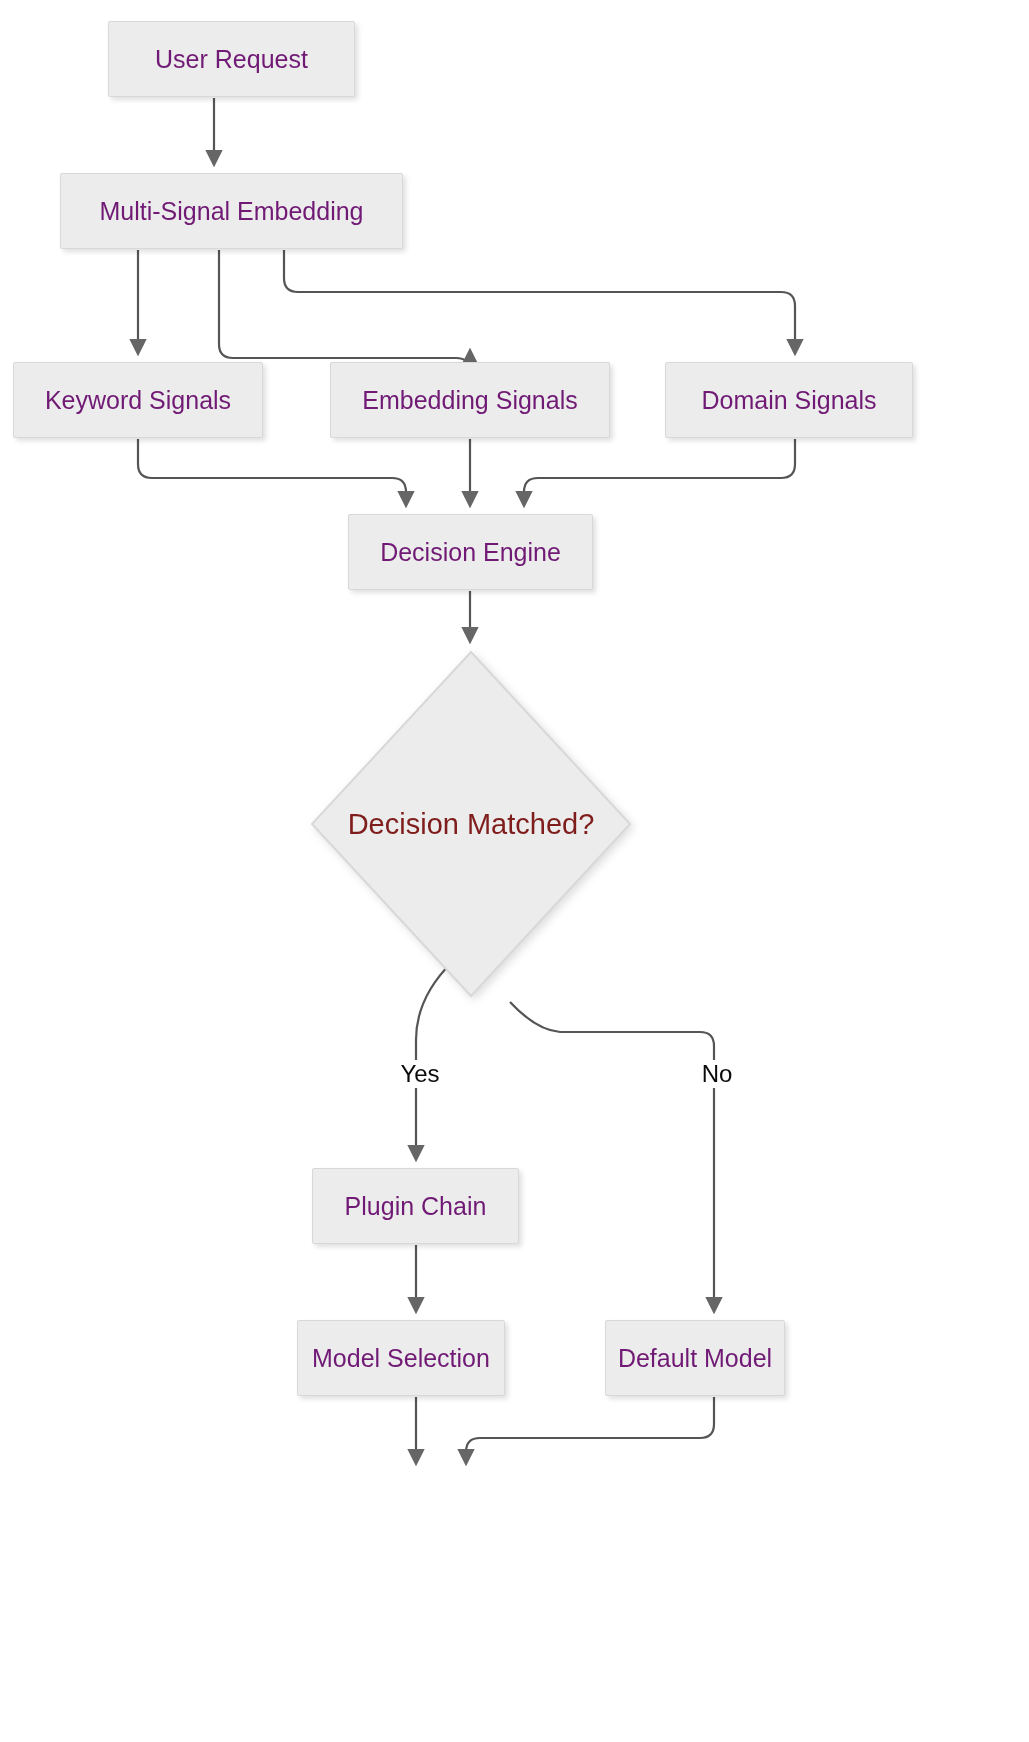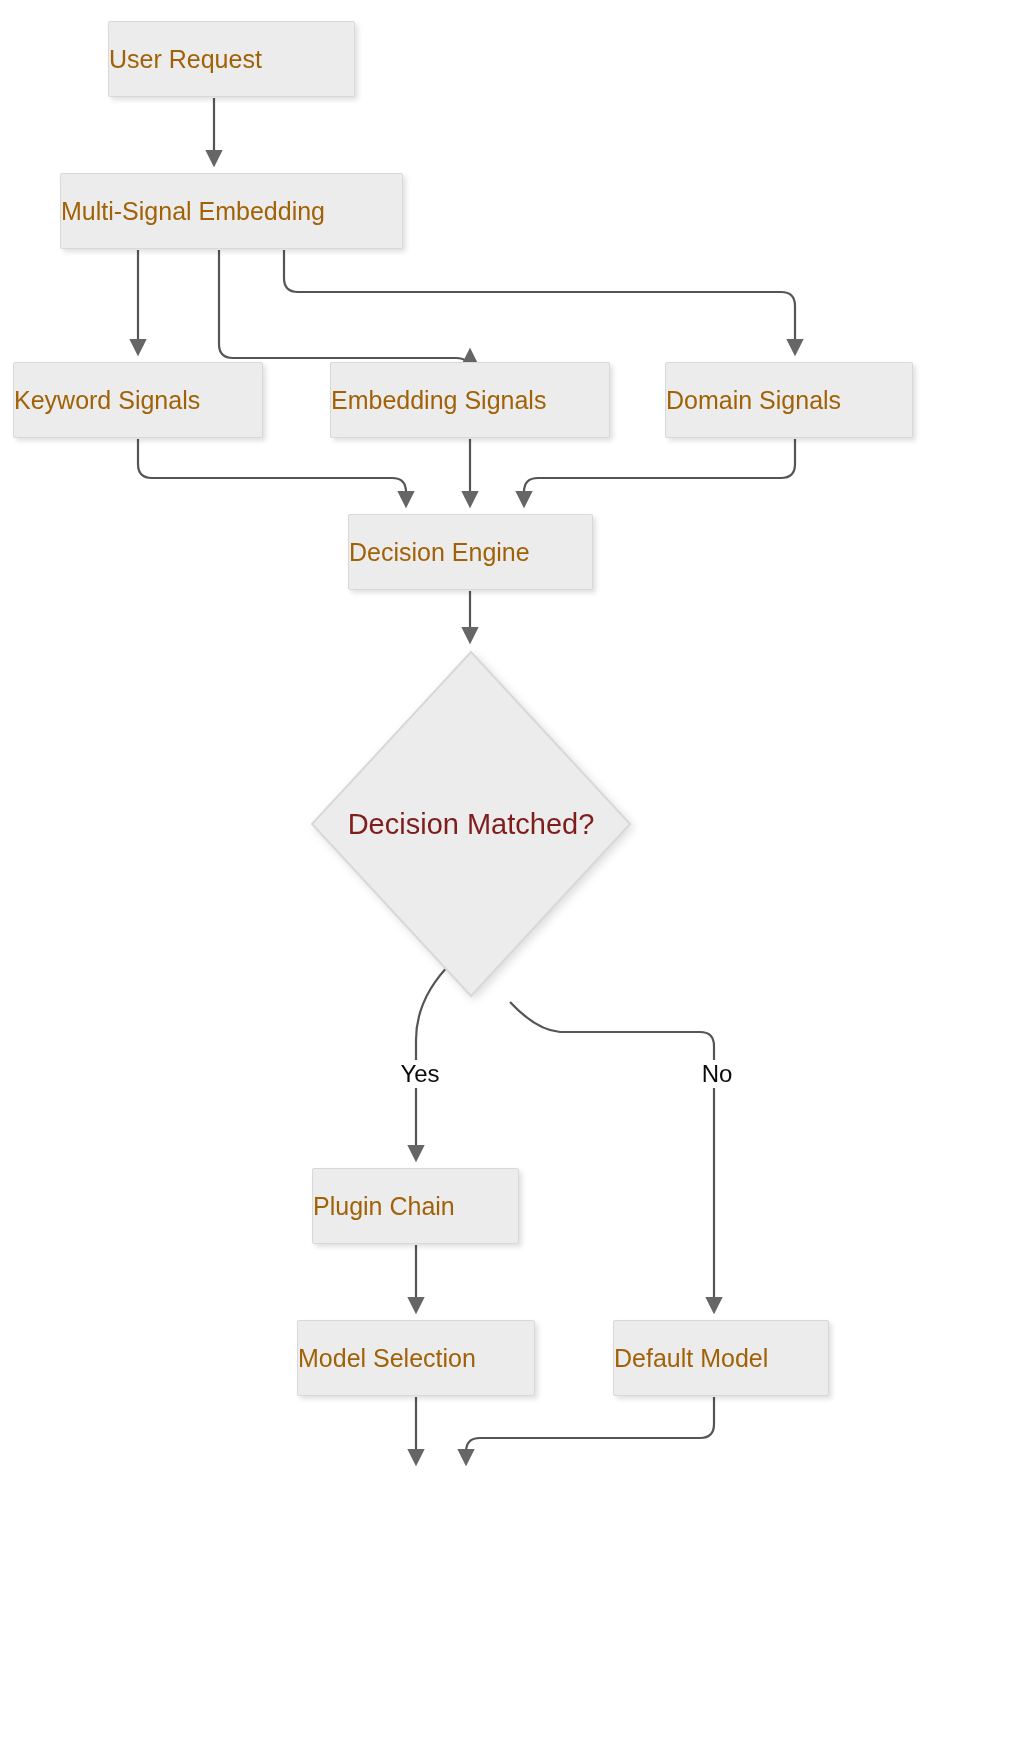--- a/index.html
+++ b/index.html
@@ -29,22 +29,22 @@
     pointer-events: none;
   }
   .node {
     position: absolute;
     box-sizing: border-box;
     background: #ececec;
     border: 1px solid #d8d8d8;
     border-radius: 2px;
     display: flex;
     align-items: center;
-    justify-content: flex-start;
-    color: #a16207;
+    justify-content: center;
+    color: #701a75;
     font-size: 25px;
     line-height: 1.15;
     text-align: center;
     box-shadow: 3px 3px 5px rgba(0,0,0,0.12);
     white-space: nowrap;
   }
   .diamond-wrap {
     position: absolute;
     box-sizing: border-box;
     display: flex;
@@ -147,25 +147,25 @@
     <svg class="diamond-shape" viewBox="0 0 322 348" preserveAspectRatio="none">
       <polygon points="161,2 320,174 161,346 2,174" fill="#ececec" stroke="#d8d8d8" stroke-width="2"></polygon>
     </svg>
     <span class="diamond-label">Decision Matched?</span>
   </div>
 
   <div class="node" style="left:312px; top:1168px; width:207px; height:76px;">
     <span>Plugin Chain</span>
   </div>
 
-  <div class="node" style="left:297px; top:1320px; width:238px; height:76px;">
+  <div class="node" style="left:297px; top:1320px; width:208px; height:76px;">
     <span>Model Selection</span>
   </div>
 
-  <div class="node" style="left:605px; top:1320px; width:216px; height:76px;margin-left:8px;">
+  <div class="node" style="left:605px; top:1320px; width:180px; height:76px;">
     <span>Default Model</span>
   </div>
 
 
   <div class="edge-label" style="left:389px; top:1060px; width:54px;">Yes</div>
 
   <div class="edge-label" style="left:690px; top:1060px; width:46px;">No</div>
 
 </div>
 

